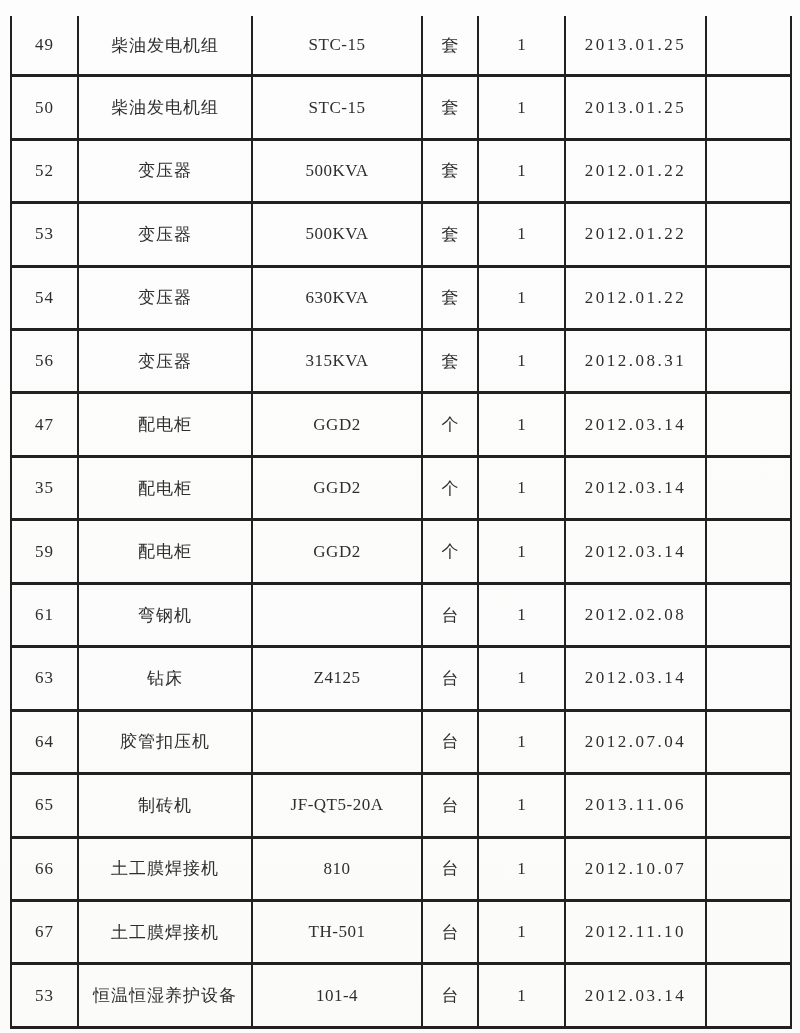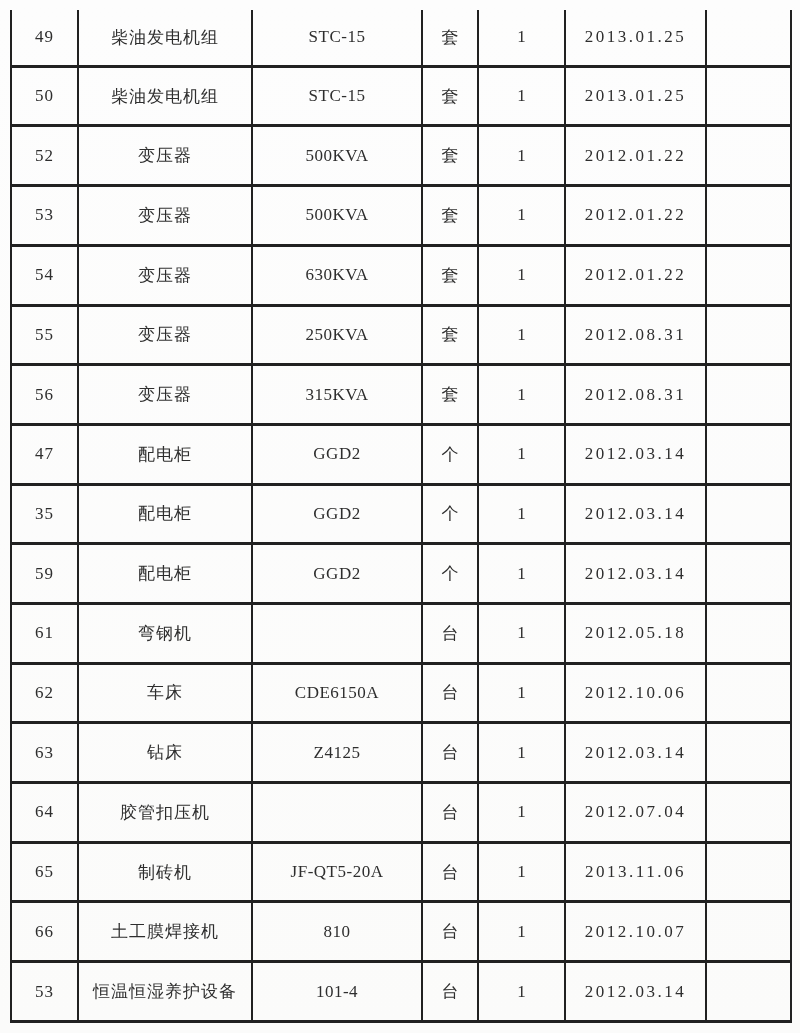--- a/index.html
+++ b/index.html
@@ -15,21 +15,21 @@
   }
   .page {
     position: relative;
     width: 800px; height: 1033px;
     background: linear-gradient(180deg, var(--paper) 0%, #fbfbfa 100%);
     font-family: "Liberation Serif", "DejaVu Serif", serif;
     overflow: hidden;
   }
   table.equip {
     position: absolute;
-    left: 10px; top: 10px;
+    left: 10px; top: 16px;
     width: 780px; height: 1013px;
     border-collapse: collapse;
     table-layout: fixed;
   }
   table.equip td {
     border: solid var(--ink);
     border-width: 3px 2px;
     padding: 0 2px;
     text-align: center;
     vertical-align: middle;
@@ -101,29 +101,20 @@
         <tr>
     <td class="c-no">54</td>
     <td class="c-name">变压器</td>
     <td class="c-model">630KVA</td>
     <td class="c-unit">套</td>
     <td class="c-qty">1</td>
     <td class="c-date">2012.01.22</td>
     <td class="c-remark"></td>
   </tr>
         <tr>
-    <td class="c-no">55</td>
-    <td class="c-name">变压器</td>
-    <td class="c-model">250KVA</td>
-    <td class="c-unit">套</td>
-    <td class="c-qty">1</td>
-    <td class="c-date">2012.08.31</td>
-    <td class="c-remark"></td>
-  </tr>
-        <tr>
     <td class="c-no">56</td>
     <td class="c-name">变压器</td>
     <td class="c-model">315KVA</td>
     <td class="c-unit">套</td>
     <td class="c-qty">1</td>
     <td class="c-date">2012.08.31</td>
     <td class="c-remark"></td>
   </tr>
         <tr>
     <td class="c-no">47</td>
@@ -151,30 +142,21 @@
     <td class="c-qty">1</td>
     <td class="c-date">2012.03.14</td>
     <td class="c-remark"></td>
   </tr>
         <tr>
     <td class="c-no">61</td>
     <td class="c-name">弯钢机</td>
     <td class="c-model"></td>
     <td class="c-unit">台</td>
     <td class="c-qty">1</td>
-    <td class="c-date">2012.05.18</td>
-    <td class="c-remark"></td>
-  </tr>
-        <tr>
-    <td class="c-no">62</td>
-    <td class="c-name">车床</td>
-    <td class="c-model">CDE6150A</td>
-    <td class="c-unit">台</td>
-    <td class="c-qty">1</td>
-    <td class="c-date">2012.10.06</td>
+    <td class="c-date">2012.02.08</td>
     <td class="c-remark"></td>
   </tr>
         <tr>
     <td class="c-no">63</td>
     <td class="c-name">钻床</td>
     <td class="c-model">Z4125</td>
     <td class="c-unit">台</td>
     <td class="c-qty">1</td>
     <td class="c-date">2012.03.14</td>
     <td class="c-remark"></td>
@@ -197,20 +179,29 @@
     <td class="c-date">2013.11.06</td>
     <td class="c-remark"></td>
   </tr>
         <tr>
     <td class="c-no">66</td>
     <td class="c-name">土工膜焊接机</td>
     <td class="c-model">810</td>
     <td class="c-unit">台</td>
     <td class="c-qty">1</td>
     <td class="c-date">2012.10.07</td>
+    <td class="c-remark"></td>
+  </tr>
+        <tr>
+    <td class="c-no">67</td>
+    <td class="c-name">土工膜焊接机</td>
+    <td class="c-model">TH-501</td>
+    <td class="c-unit">台</td>
+    <td class="c-qty">1</td>
+    <td class="c-date">2012.11.10</td>
     <td class="c-remark"></td>
   </tr>
         <tr>
     <td class="c-no">53</td>
     <td class="c-name">恒温恒湿养护设备</td>
     <td class="c-model">101-4</td>
     <td class="c-unit">台</td>
     <td class="c-qty">1</td>
     <td class="c-date">2012.03.14</td>
     <td class="c-remark"></td>

